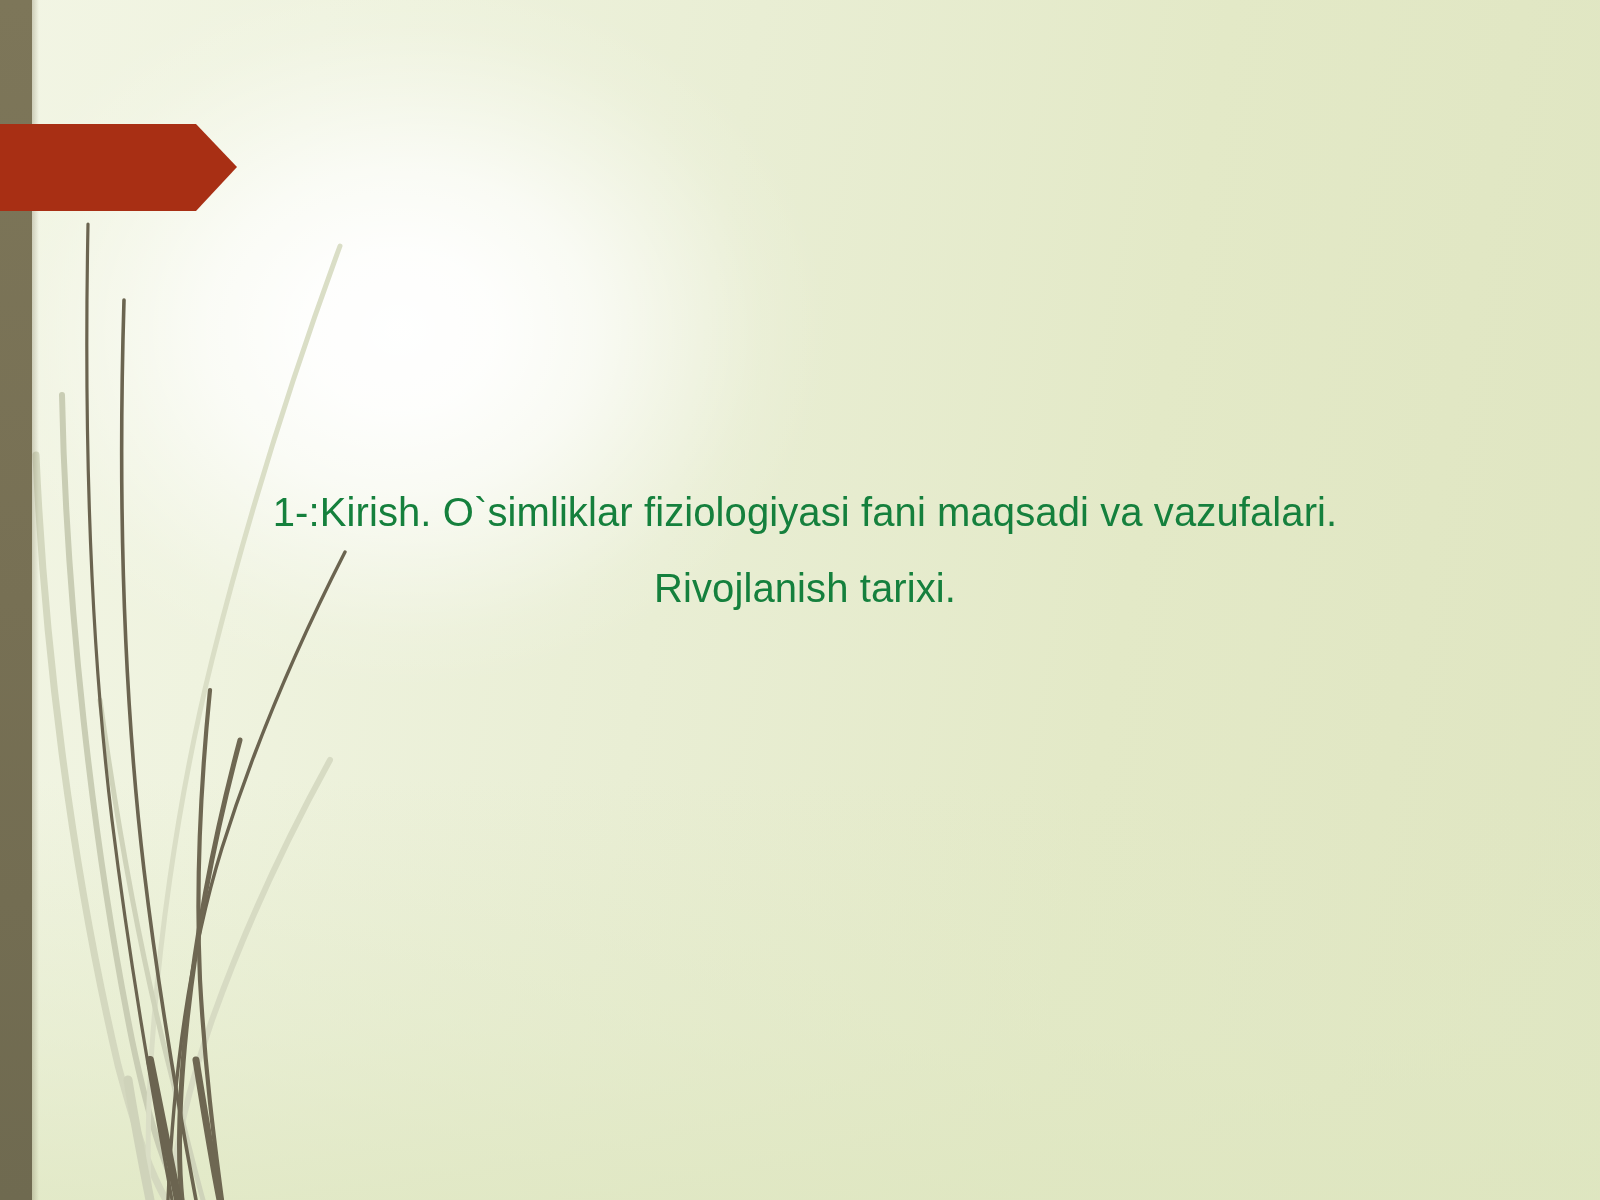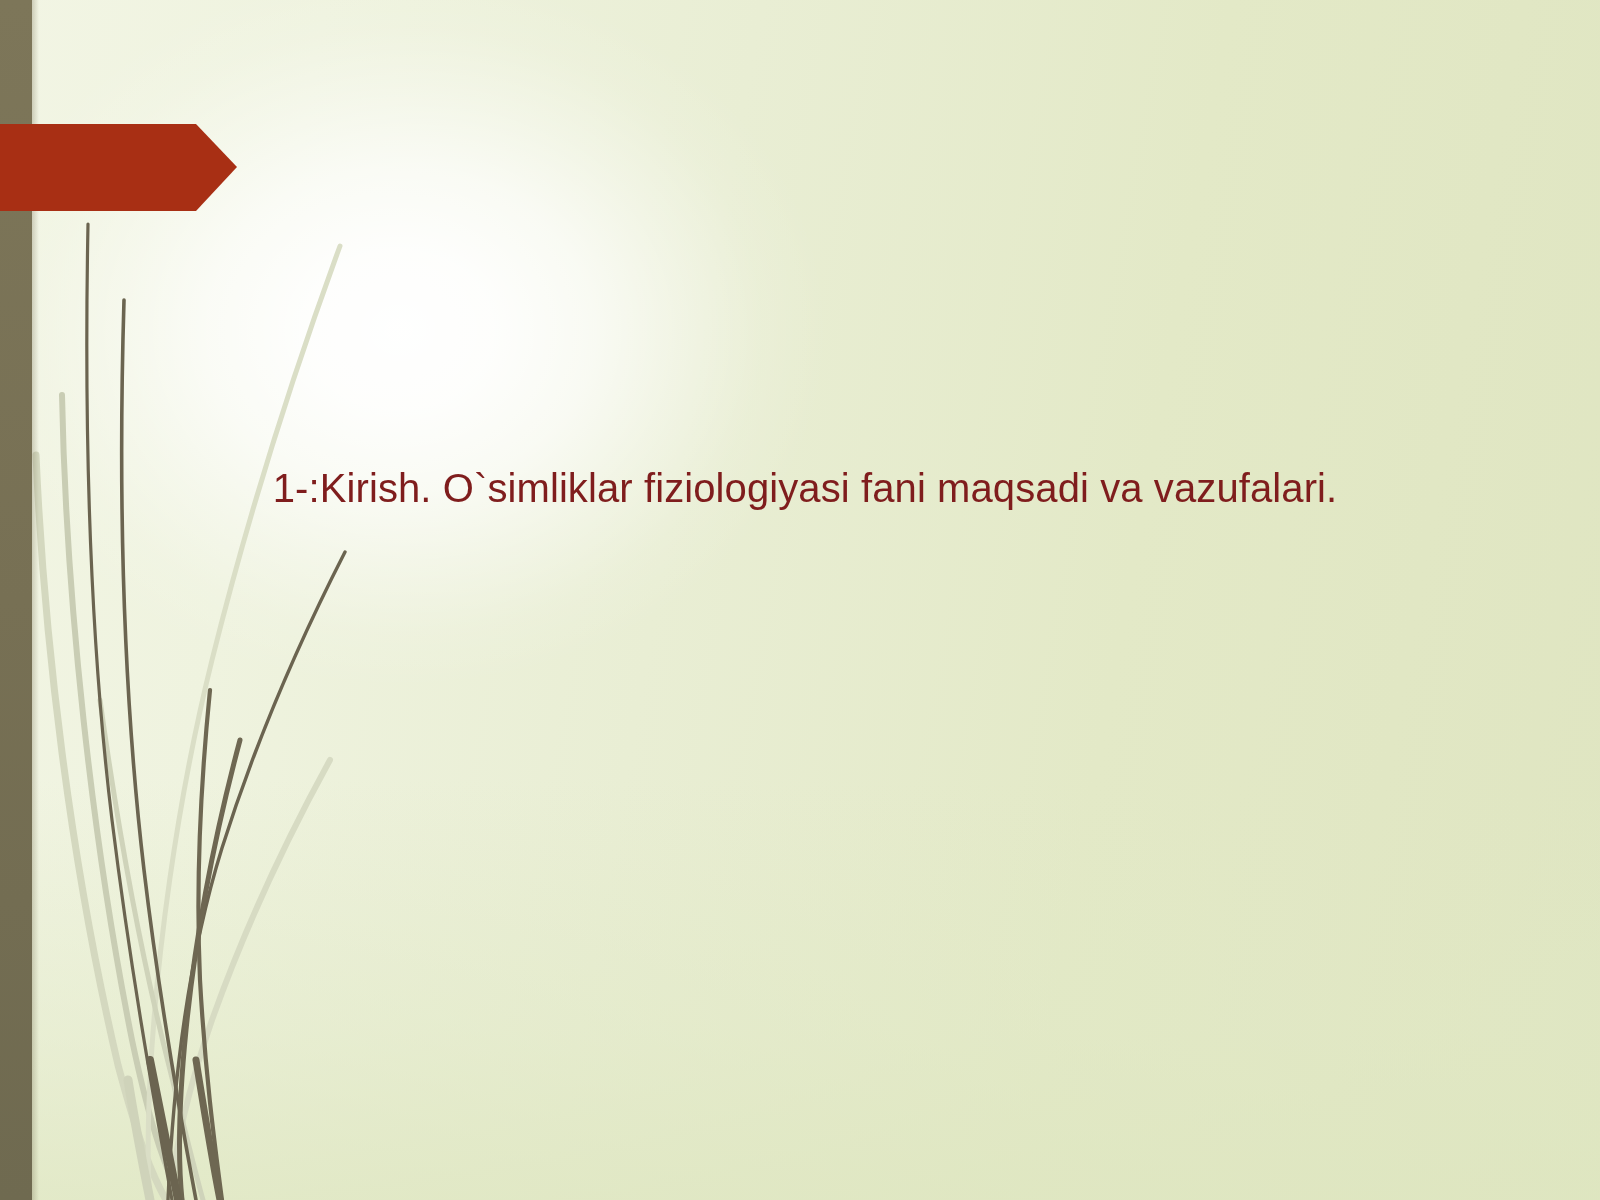--- a/index.html
+++ b/index.html
@@ -88,25 +88,26 @@
 
   
   .title-block {
     position: absolute;
     left: 230px;
     top: 462px;
     width: 1150px;
     text-align: center;
   }
   .title-line {
-    color: #7f1d1d;
+    color: #15803d;
     font-size: 40px;
     line-height: 52px;
     letter-spacing: 0.1px;
     white-space: nowrap;
+    margin-top: 24px;
   }
   .title-line.second { white-space: normal; }
 </style>
 </head>
 <body>
 
 <div id="slide">
 
   <div class="bg-base"></div>
   <div class="bg-glow"></div>
@@ -137,15 +138,16 @@
     </g>
   </svg>
 
   <div class="left-bar"></div>
   <div class="left-bar-shadow"></div>
 
   <div class="banner"></div>
 
   <div class="title-block">
     <div class="title-line first">1-:Kirish. O`simliklar fiziologiyasi fani maqsadi va vazufalari.</div>
+    <div class="title-line second">Rivojlanish tarixi.</div>
   </div>
 
 </div>
 
 </body></html>

